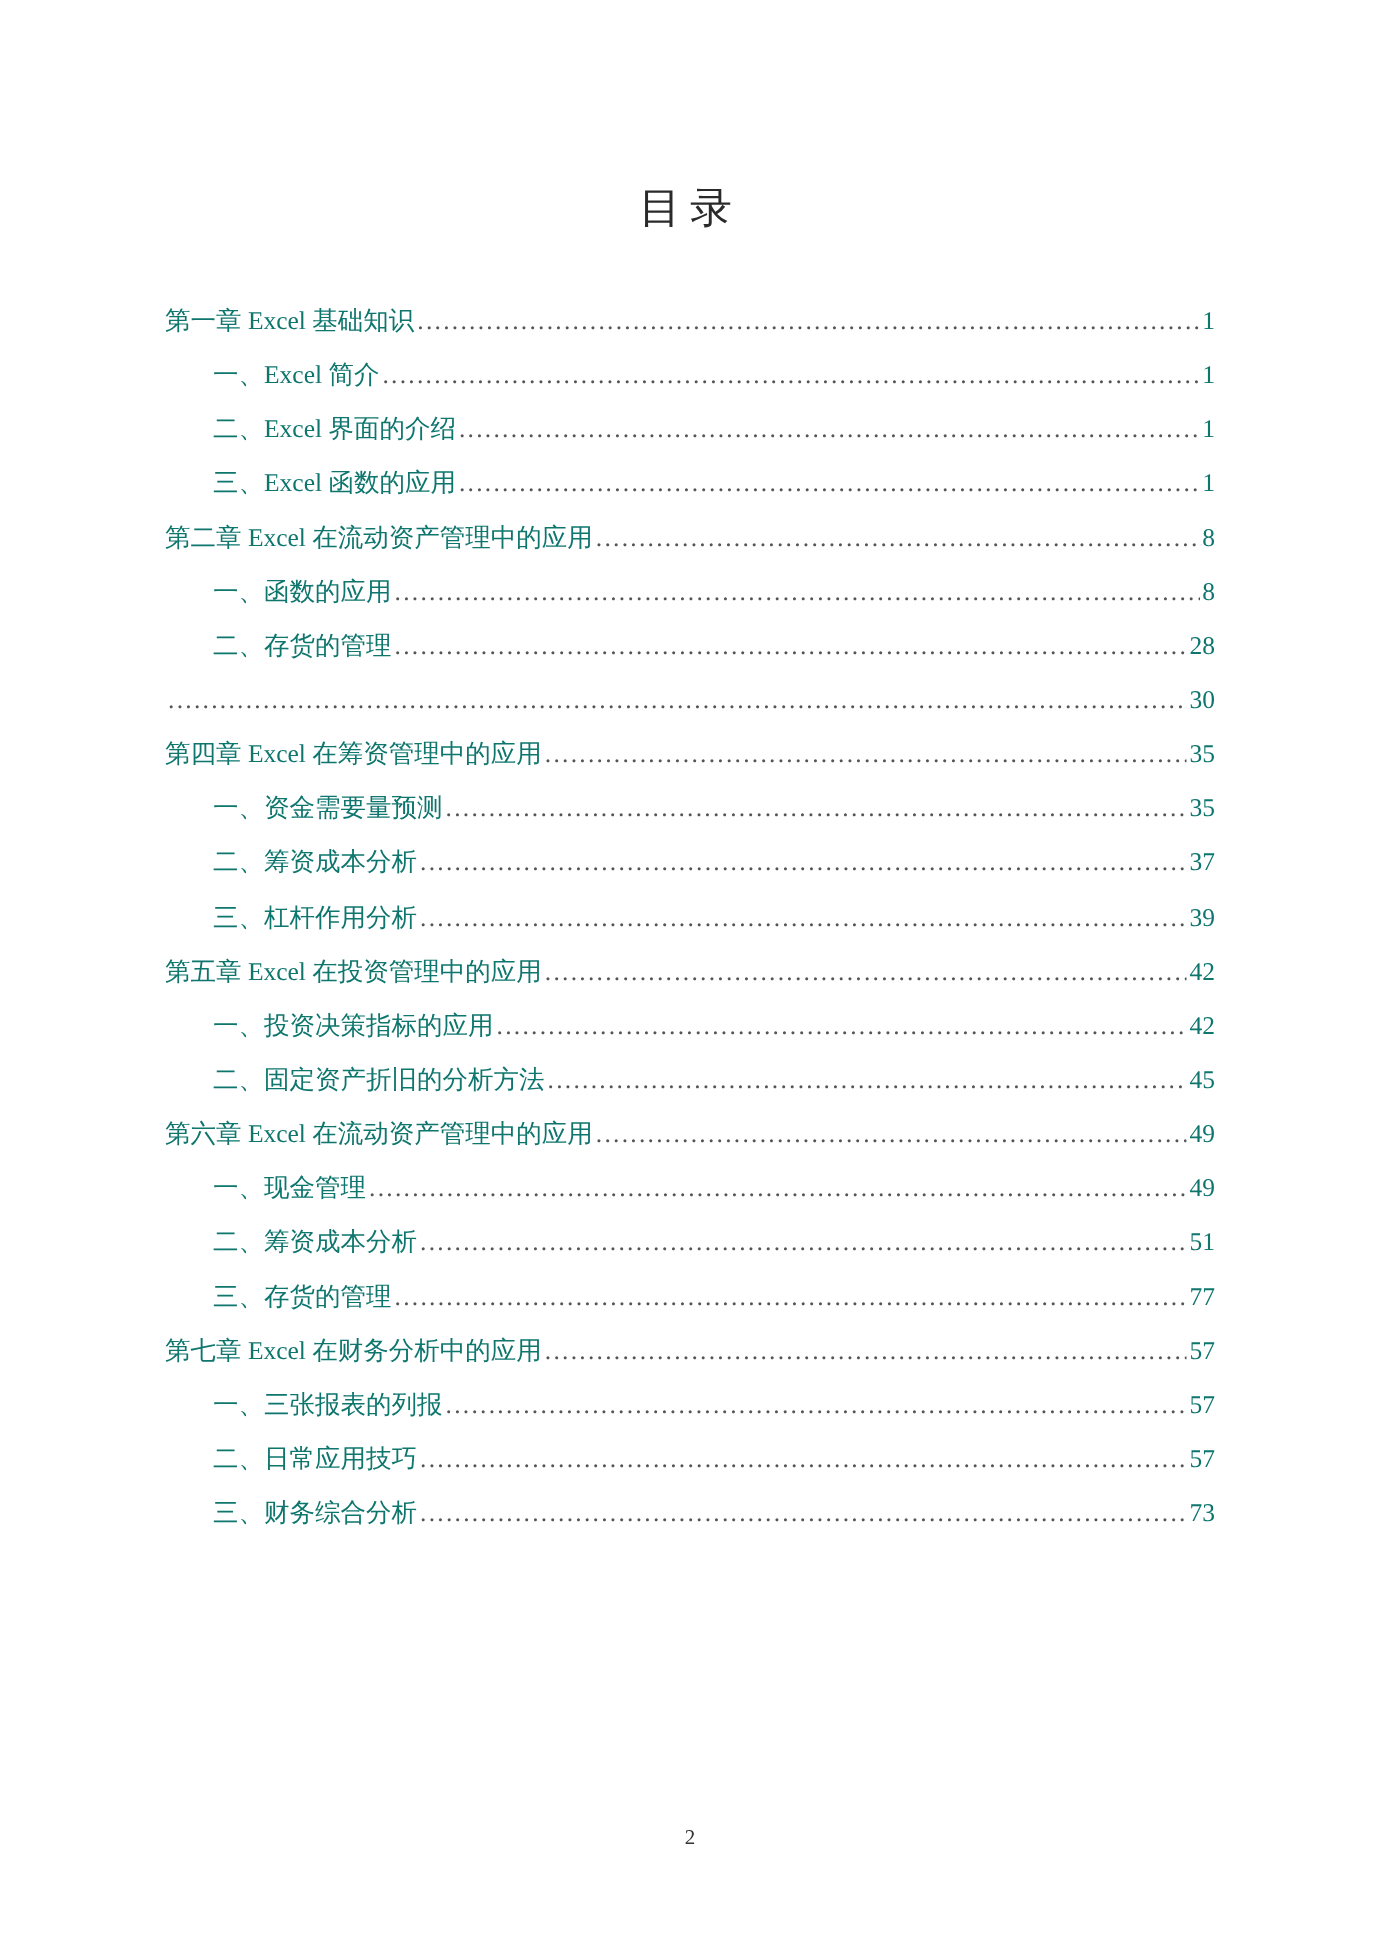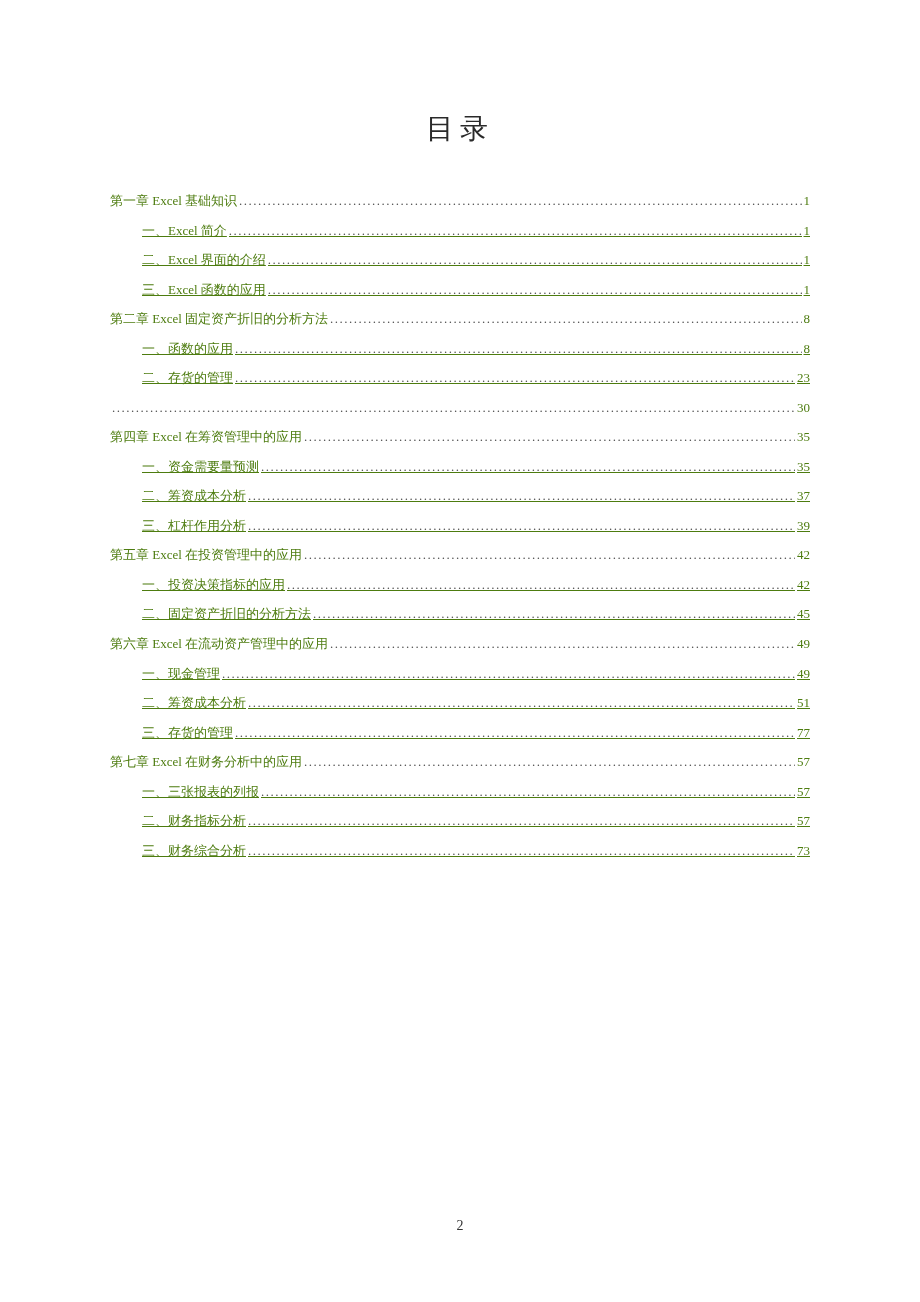--- a/index.html
+++ b/index.html
@@ -18,38 +18,38 @@
     .page-content {
       padding: 110px 110px 0 110px;
     }
     .title {
       text-align: center;
       font-size: 28px;
       font-weight: normal;
       letter-spacing: 6px;
       margin-bottom: 42px;
       color: #2a2a2a;
+      margin-top: 10px;
     }
     .toc {
-      font-size: 13px;
+      font-size: 17px;
       line-height: 1.65;
-      color: #4d7c0f;
+      color: #0f766e;
     }
     .toc-item {
       display: flex;
       align-items: baseline;
       white-space: nowrap;
       margin-bottom: 8.1px;
     }
     .toc-item.level-1 {
       padding-left: 0;
     }
     .toc-item.level-2 {
       padding-left: 32px;
-      text-decoration: underline;
     }
     .toc-label {
       flex-shrink: 0;
     }
     .toc-dots {
       flex: 1;
       overflow: hidden;
       letter-spacing: 1.5px;
       color: #555;
       margin: 0 2px;
@@ -90,33 +90,33 @@
         <span class="toc-label">二、Excel 界面的介绍</span>
         <span class="toc-dots"></span>
         <span class="toc-page">1</span>
       </div>
       <div class="toc-item level-2">
         <span class="toc-label">三、Excel 函数的应用</span>
         <span class="toc-dots"></span>
         <span class="toc-page">1</span>
       </div>
       <div class="toc-item level-1">
-        <span class="toc-label">第二章 Excel 固定资产折旧的分析方法</span>
+        <span class="toc-label">第二章 Excel 在流动资产管理中的应用</span>
         <span class="toc-dots"></span>
         <span class="toc-page">8</span>
       </div>
       <div class="toc-item level-2">
         <span class="toc-label">一、函数的应用</span>
         <span class="toc-dots"></span>
         <span class="toc-page">8</span>
       </div>
       <div class="toc-item level-2">
         <span class="toc-label">二、存货的管理</span>
         <span class="toc-dots"></span>
-        <span class="toc-page">23</span>
+        <span class="toc-page">28</span>
       </div>
       <div class="toc-item level-1">
         <span class="toc-dots"></span>
         <span class="toc-page">30</span>
       </div>
       <div class="toc-item level-1">
         <span class="toc-label">第四章  Excel 在筹资管理中的应用</span>
         <span class="toc-dots"></span>
         <span class="toc-page">35</span>
       </div>
@@ -174,21 +174,21 @@
         <span class="toc-label">第七章  Excel 在财务分析中的应用</span>
         <span class="toc-dots"></span>
         <span class="toc-page">57</span>
       </div>
       <div class="toc-item level-2">
         <span class="toc-label">一、三张报表的列报</span>
         <span class="toc-dots"></span>
         <span class="toc-page">57</span>
       </div>
       <div class="toc-item level-2">
-        <span class="toc-label">二、财务指标分析</span>
+        <span class="toc-label">二、日常应用技巧</span>
         <span class="toc-dots"></span>
         <span class="toc-page">57</span>
       </div>
       <div class="toc-item level-2">
         <span class="toc-label">三、财务综合分析</span>
         <span class="toc-dots"></span>
         <span class="toc-page">73</span>
       </div>
     </div>
 </div>

